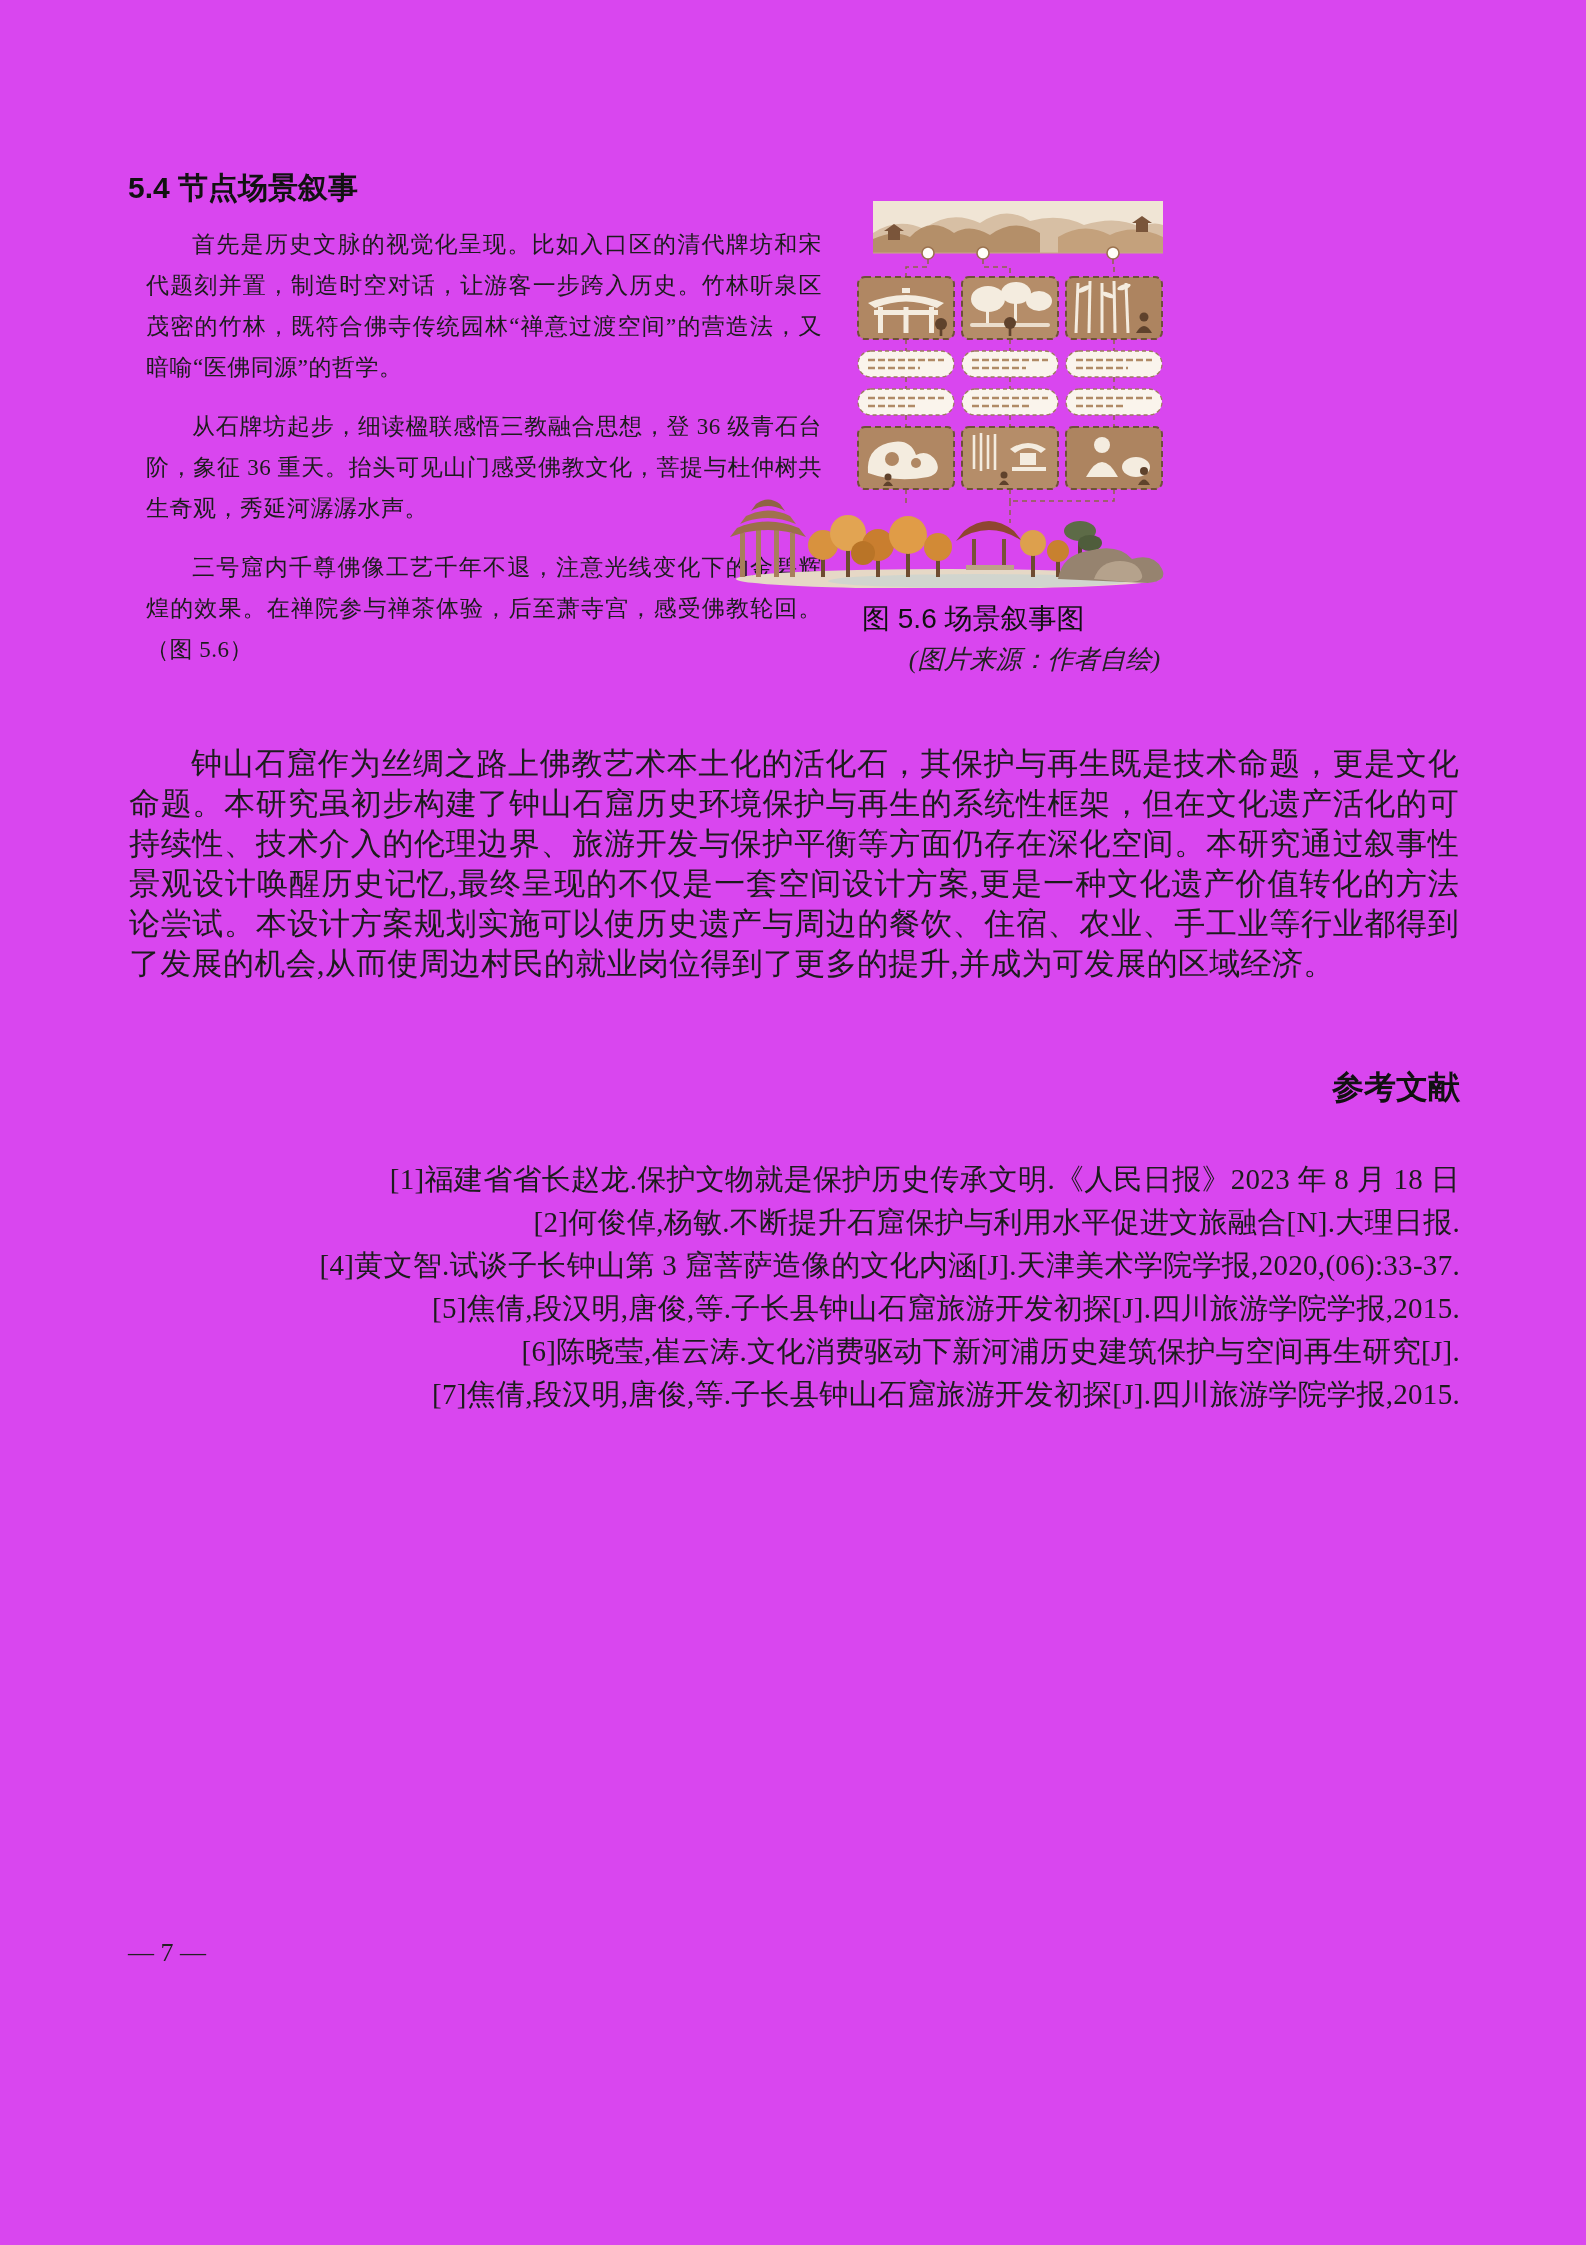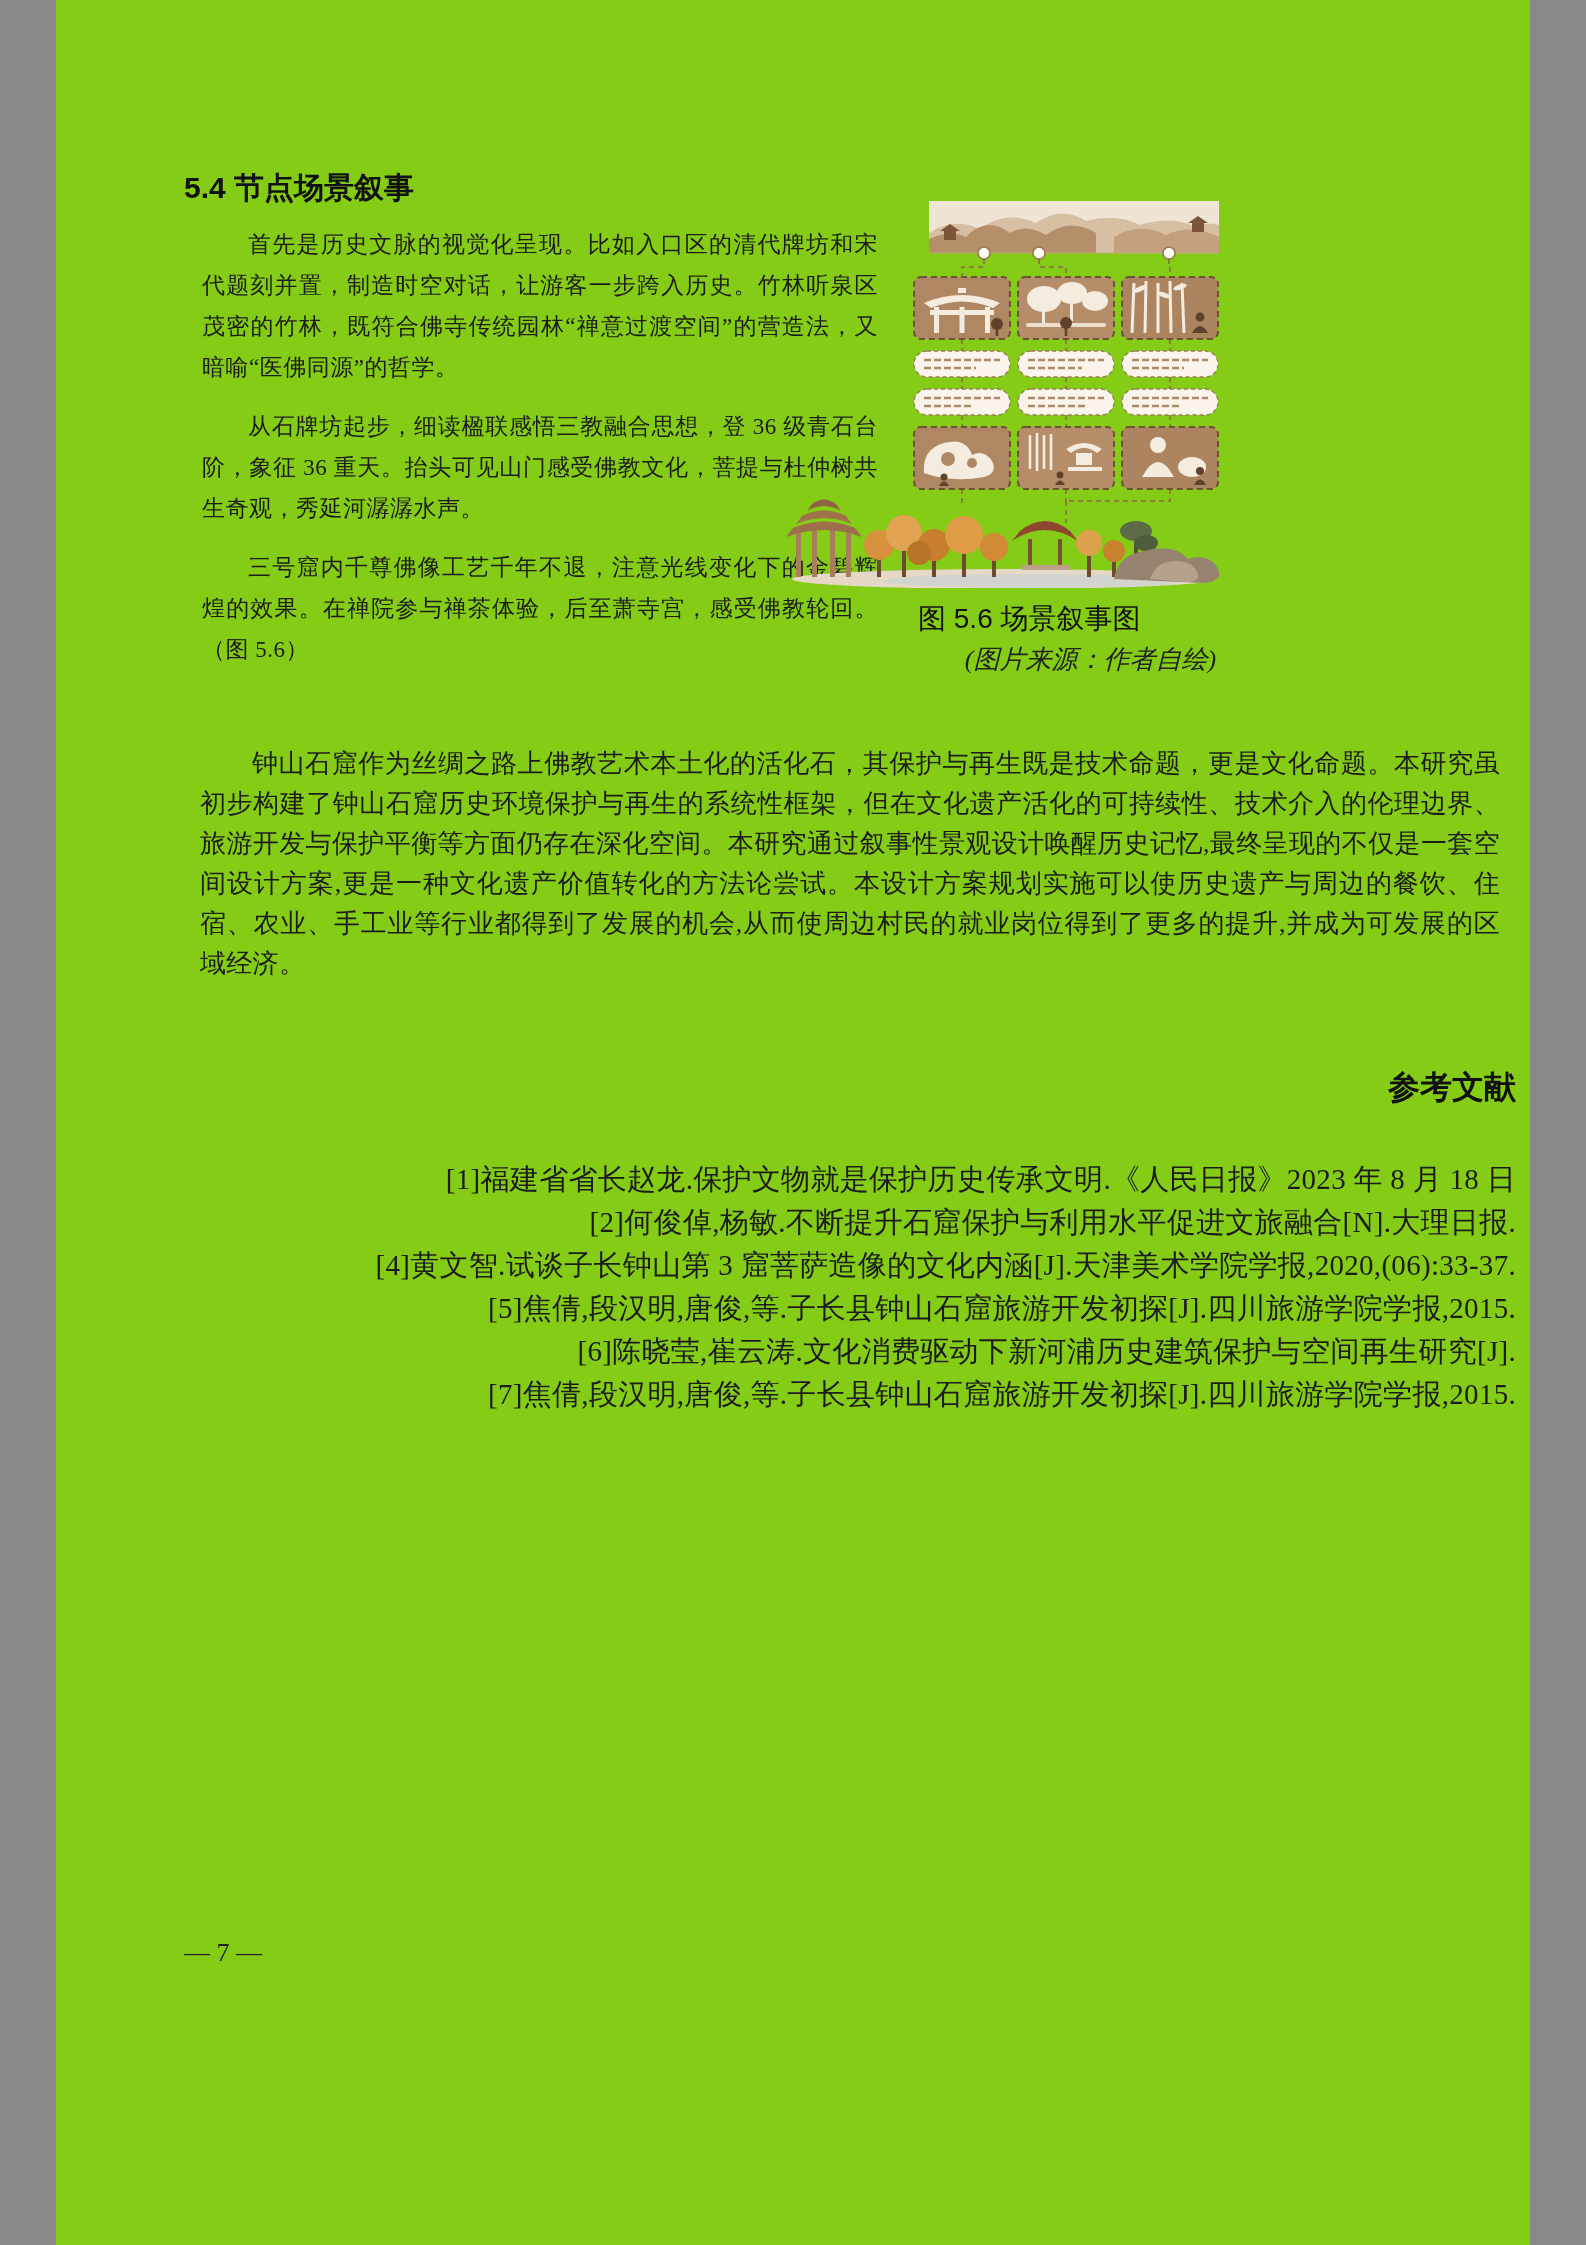--- a/index.html
+++ b/index.html
@@ -1,18 +1,18 @@
 <!DOCTYPE html>
 <html><head>
 <meta charset="utf-8">
 <style>
   html,body{margin:0;padding:0;background:#888;}
   .page{
-    position:relative;width:1474px;height:2245px;margin:0 auto;
-    background:#84cc16;overflow:hidden;
+    position:relative;width:1586px;height:2245px;margin:0 auto;
+    background:#d946ef;overflow:hidden;
     font-family:"Liberation Serif","DejaVu Serif",serif;
     color:#1c1c1c;
   }
   
   .left-col{margin:170px 0 0 128px;width:712px;}
   .h54{
     font-family:"Liberation Sans","DejaVu Sans",sans-serif;
     font-weight:bold;font-size:30px;line-height:36px;margin:0 0 10px 0;color:#111;
   }
   .left-col p{
@@ -30,21 +30,21 @@
     position:absolute;left:852px;top:642px;width:365px;text-align:center;
     font-style:italic;font-size:26px;color:#222;
   }
   
   .section6{margin:74px 0 0 128px;width:1332px;}
   .h6{
     font-family:"Liberation Sans","DejaVu Sans",sans-serif;
     font-weight:bold;font-size:34px;line-height:40px;margin:0 0 24px 0;color:#111;
   }
   .section6 p{
-    margin:16px;font-size:26px;line-height:40px;text-align:justify;text-indent:2em;
+    margin:1px;font-size:31px;line-height:40px;text-align:justify;text-indent:2em;
     letter-spacing:0.3px;
   }
   
   .refs-heading{
     margin:82px 0 0 128px;width:1332px;text-align:right;
     font-family:"Liberation Sans","DejaVu Sans",sans-serif;
     font-weight:bold;font-size:32px;color:#111;
   }
   .refs{margin:48px 0 16px 128px;width:1332px;text-align:right;}
   .ref-item{font-size:29px;line-height:43px;letter-spacing:0.3px;}

